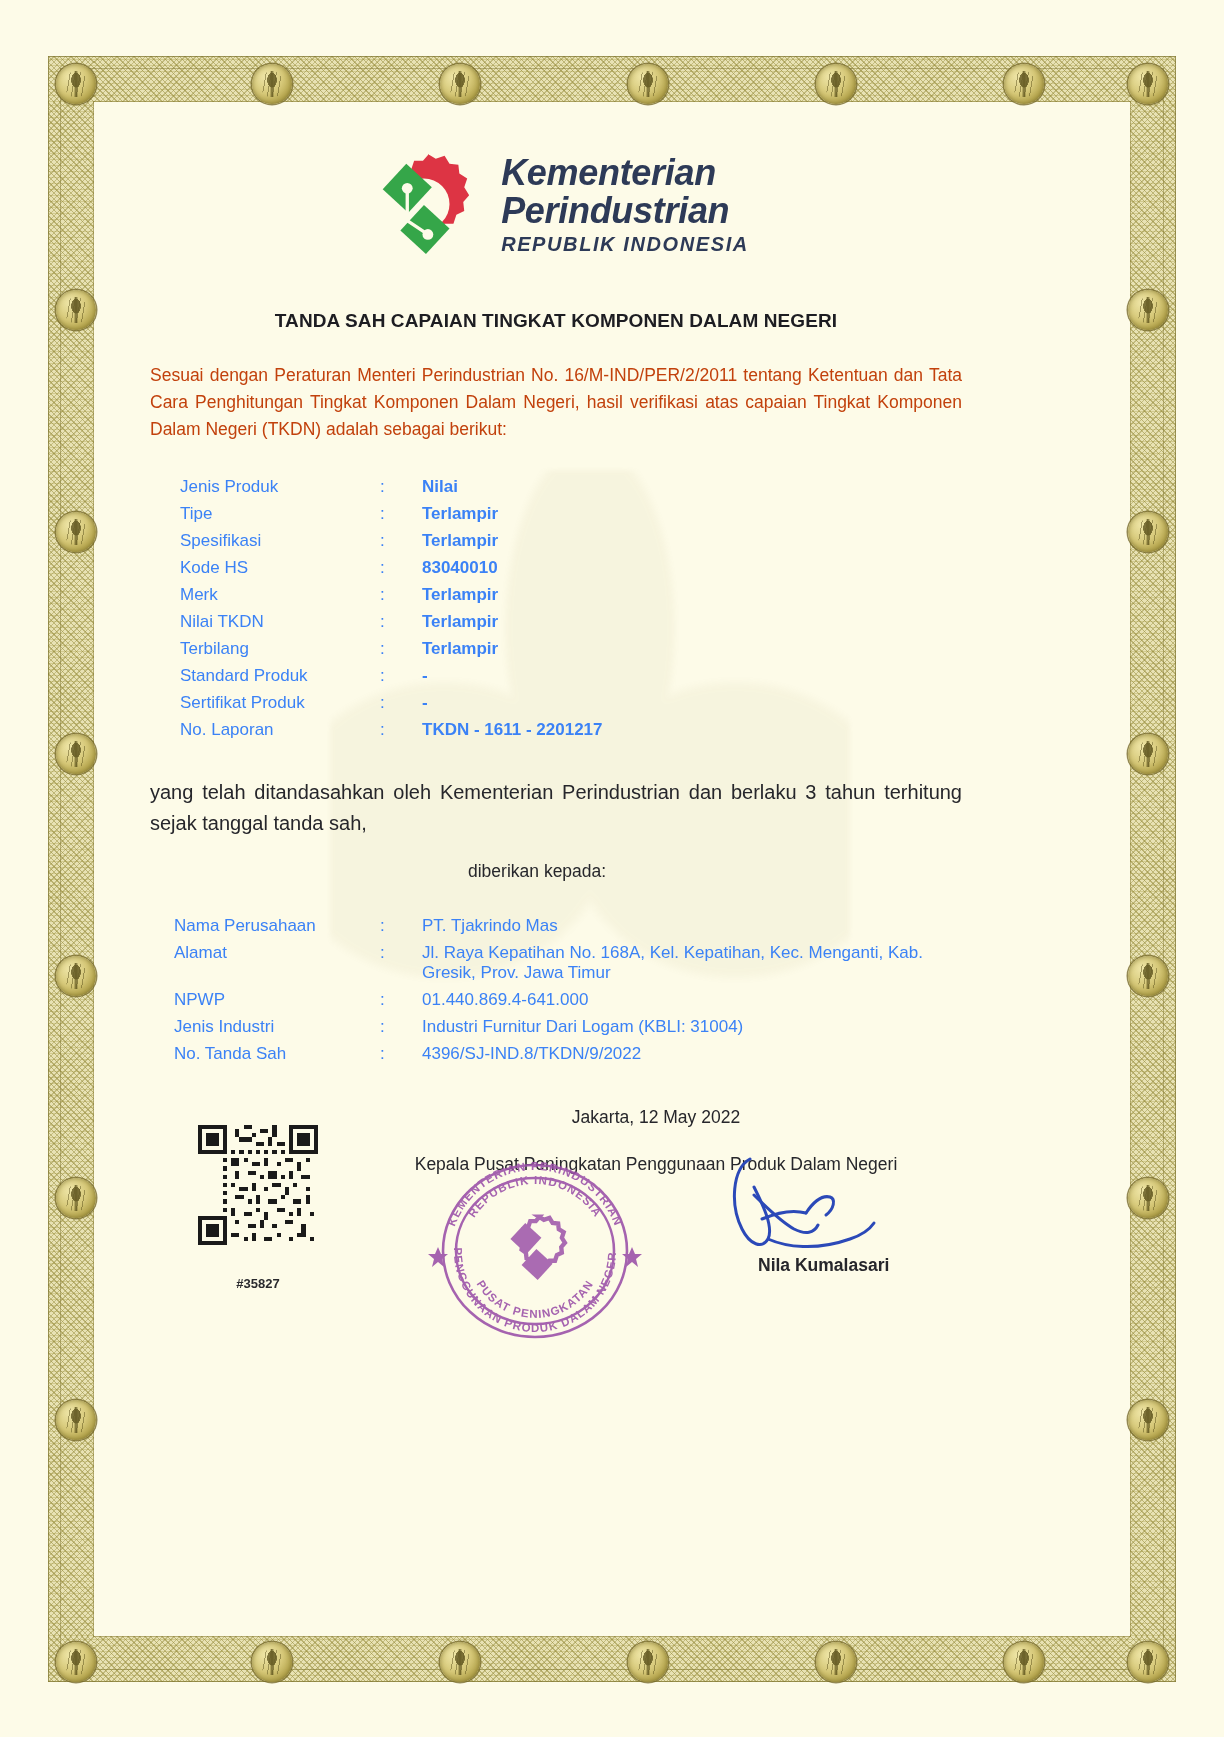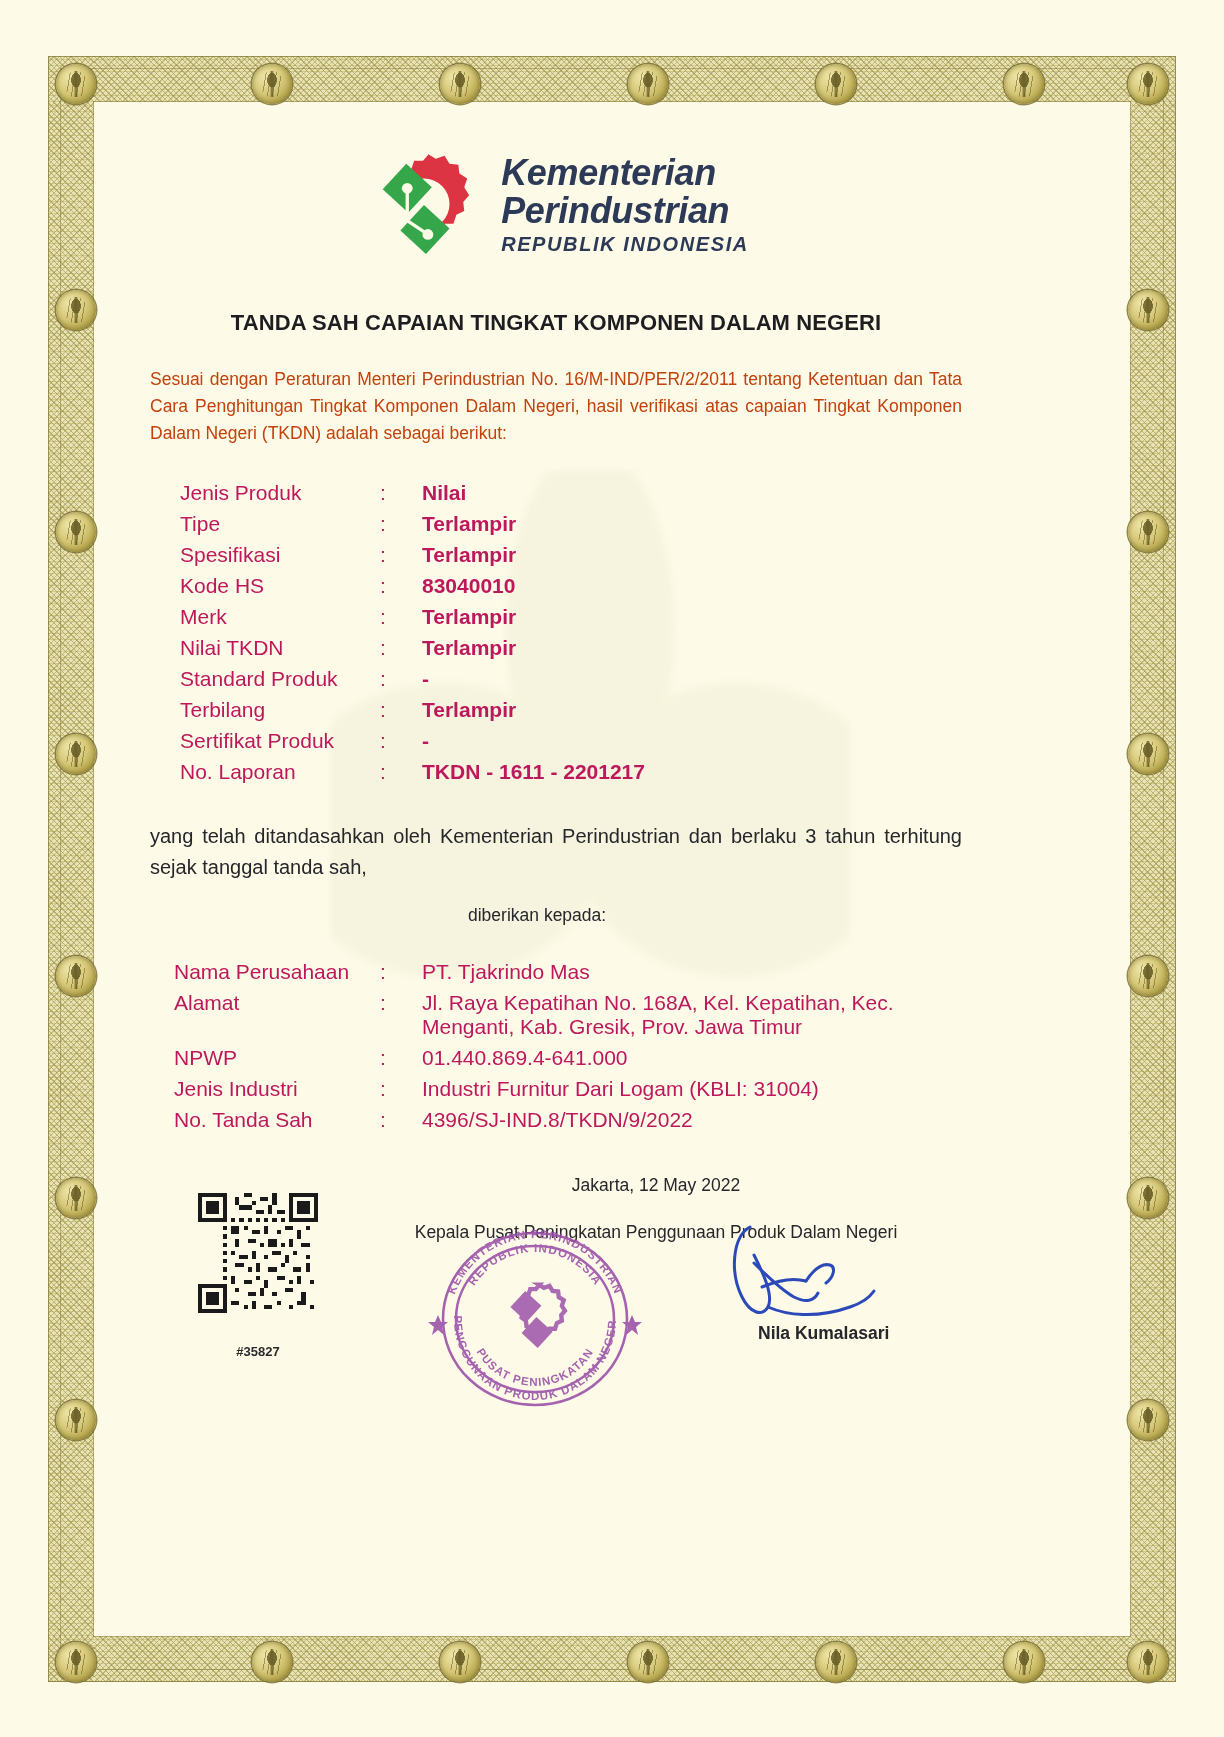--- a/index.html
+++ b/index.html
@@ -132,21 +132,21 @@
     font-size: 20px;
     font-weight: 600;
     color: #2d3a57;
     letter-spacing: 1.6px;
     margin-top: 5px;
   }
 
   
   .doc-title {
     text-align: center;
-    font-size: 22px;
+    font-size: 19px;
     font-weight: 700;
     letter-spacing: 0.1px;
     margin-top: 50px;
     color: #1d1d22;
   }
 
   
   .intro {
     margin-top: 30px;
     font-size: 17.5px;
@@ -154,24 +154,24 @@
     text-align: justify;
     color: #c2410c;
   }
 
   
   .detail-table {
     margin-top: 30px;
     border-collapse: collapse;
   }
   .detail-table td {
-    font-size: 21px;
+    font-size: 17px;
     padding: 3.5px 0;
     vertical-align: top;
-    color: #be185d;
+    color: #3b82f6;
   }
   .col-label { width: 200px; padding-left: 30px !important; }
   .col-colon { width: 42px; }
   .col-value { font-weight: 700; }
   .company-table .col-label { padding-left: 24px !important; width: 206px; }
   .company-table .col-value { font-weight: 400; }
 
   
   .validity {
     margin-top: 34px;
@@ -344,28 +344,28 @@
           <td class="col-label">Merk</td>
           <td class="col-colon">:</td>
           <td class="col-value">Terlampir</td>
         </tr>
         <tr>
           <td class="col-label">Nilai TKDN</td>
           <td class="col-colon">:</td>
           <td class="col-value">Terlampir</td>
         </tr>
         <tr>
+          <td class="col-label">Terbilang</td>
+          <td class="col-colon">:</td>
+          <td class="col-value">Terlampir</td>
+        </tr>
+        <tr>
           <td class="col-label">Standard Produk</td>
           <td class="col-colon">:</td>
           <td class="col-value">-</td>
-        </tr>
-        <tr>
-          <td class="col-label">Terbilang</td>
-          <td class="col-colon">:</td>
-          <td class="col-value">Terlampir</td>
         </tr>
         <tr>
           <td class="col-label">Sertifikat Produk</td>
           <td class="col-colon">:</td>
           <td class="col-value">-</td>
         </tr>
         <tr>
           <td class="col-label">No. Laporan</td>
           <td class="col-colon">:</td>
           <td class="col-value">TKDN - 1611 - 2201217</td>

